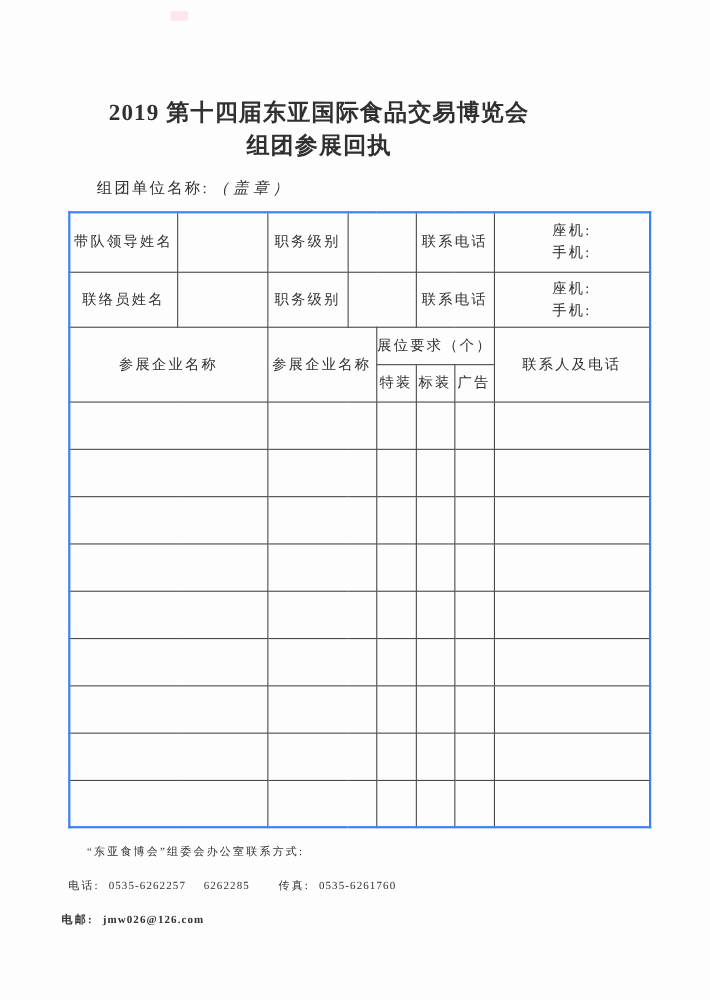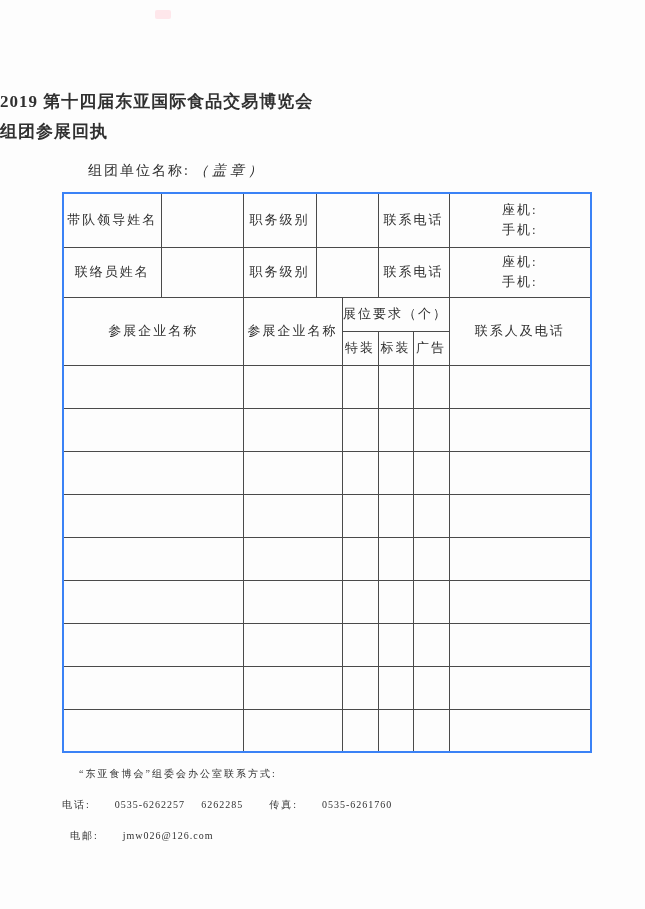--- a/index.html
+++ b/index.html
@@ -21,22 +21,22 @@
     overflow: hidden;
   }
   .stamp-mark {
     position: absolute; left: 155px; top: 10px;
     width: 16px; height: 9px;
     background: rgba(255, 205, 212, 0.45);
     border-radius: 2px;
   }
   .title {
     position: absolute; top: 87px; left: 0; width: 580px;
-    text-align: left;
-    font-size: 17px; font-weight: 700;
+    text-align: center;
+    font-size: 21px; font-weight: 700;
     letter-spacing: 1px;
     line-height: 30px;
   }
   .unit-line {
     position: absolute; left: 88px; top: 162px;
     font-size: 14px; letter-spacing: 2px;
     white-space: nowrap;
   }
   .unit-line .seal { margin-left: 4px; letter-spacing: 4px; font-style: italic; }
   table.form-table {
@@ -68,25 +68,25 @@
   }
   td.booth-group { letter-spacing: 1px; }
   .footer-line {
     position: absolute;
     font-size: 10px;
     letter-spacing: 2px;
     white-space: nowrap;
   }
   .footer-heading { left: 79px; top: 767px; }
   .footer-phone   { left: 62px; top: 798px; }
-  .footer-email   { left: 70px; top: 829px; }
+  .footer-email   { left: 56px; top: 829px; font-weight: bold; }
   .footer-line .num { letter-spacing: 1px; }
   .footer-phone .num-gap { margin-left: 16px; }
   .footer-phone .fax-gap { margin-left: 26px; }
-  .footer-line .val-gap { margin-left: 24px; }
+  .footer-line .val-gap { margin-left: 8px; }
 </style>
 </head>
 <body>
 
 <div class="page">
 
   <div class="stamp-mark"></div>
 
   <div class="title">
     <div>2019 第十四届东亚国际食品交易博览会</div>

